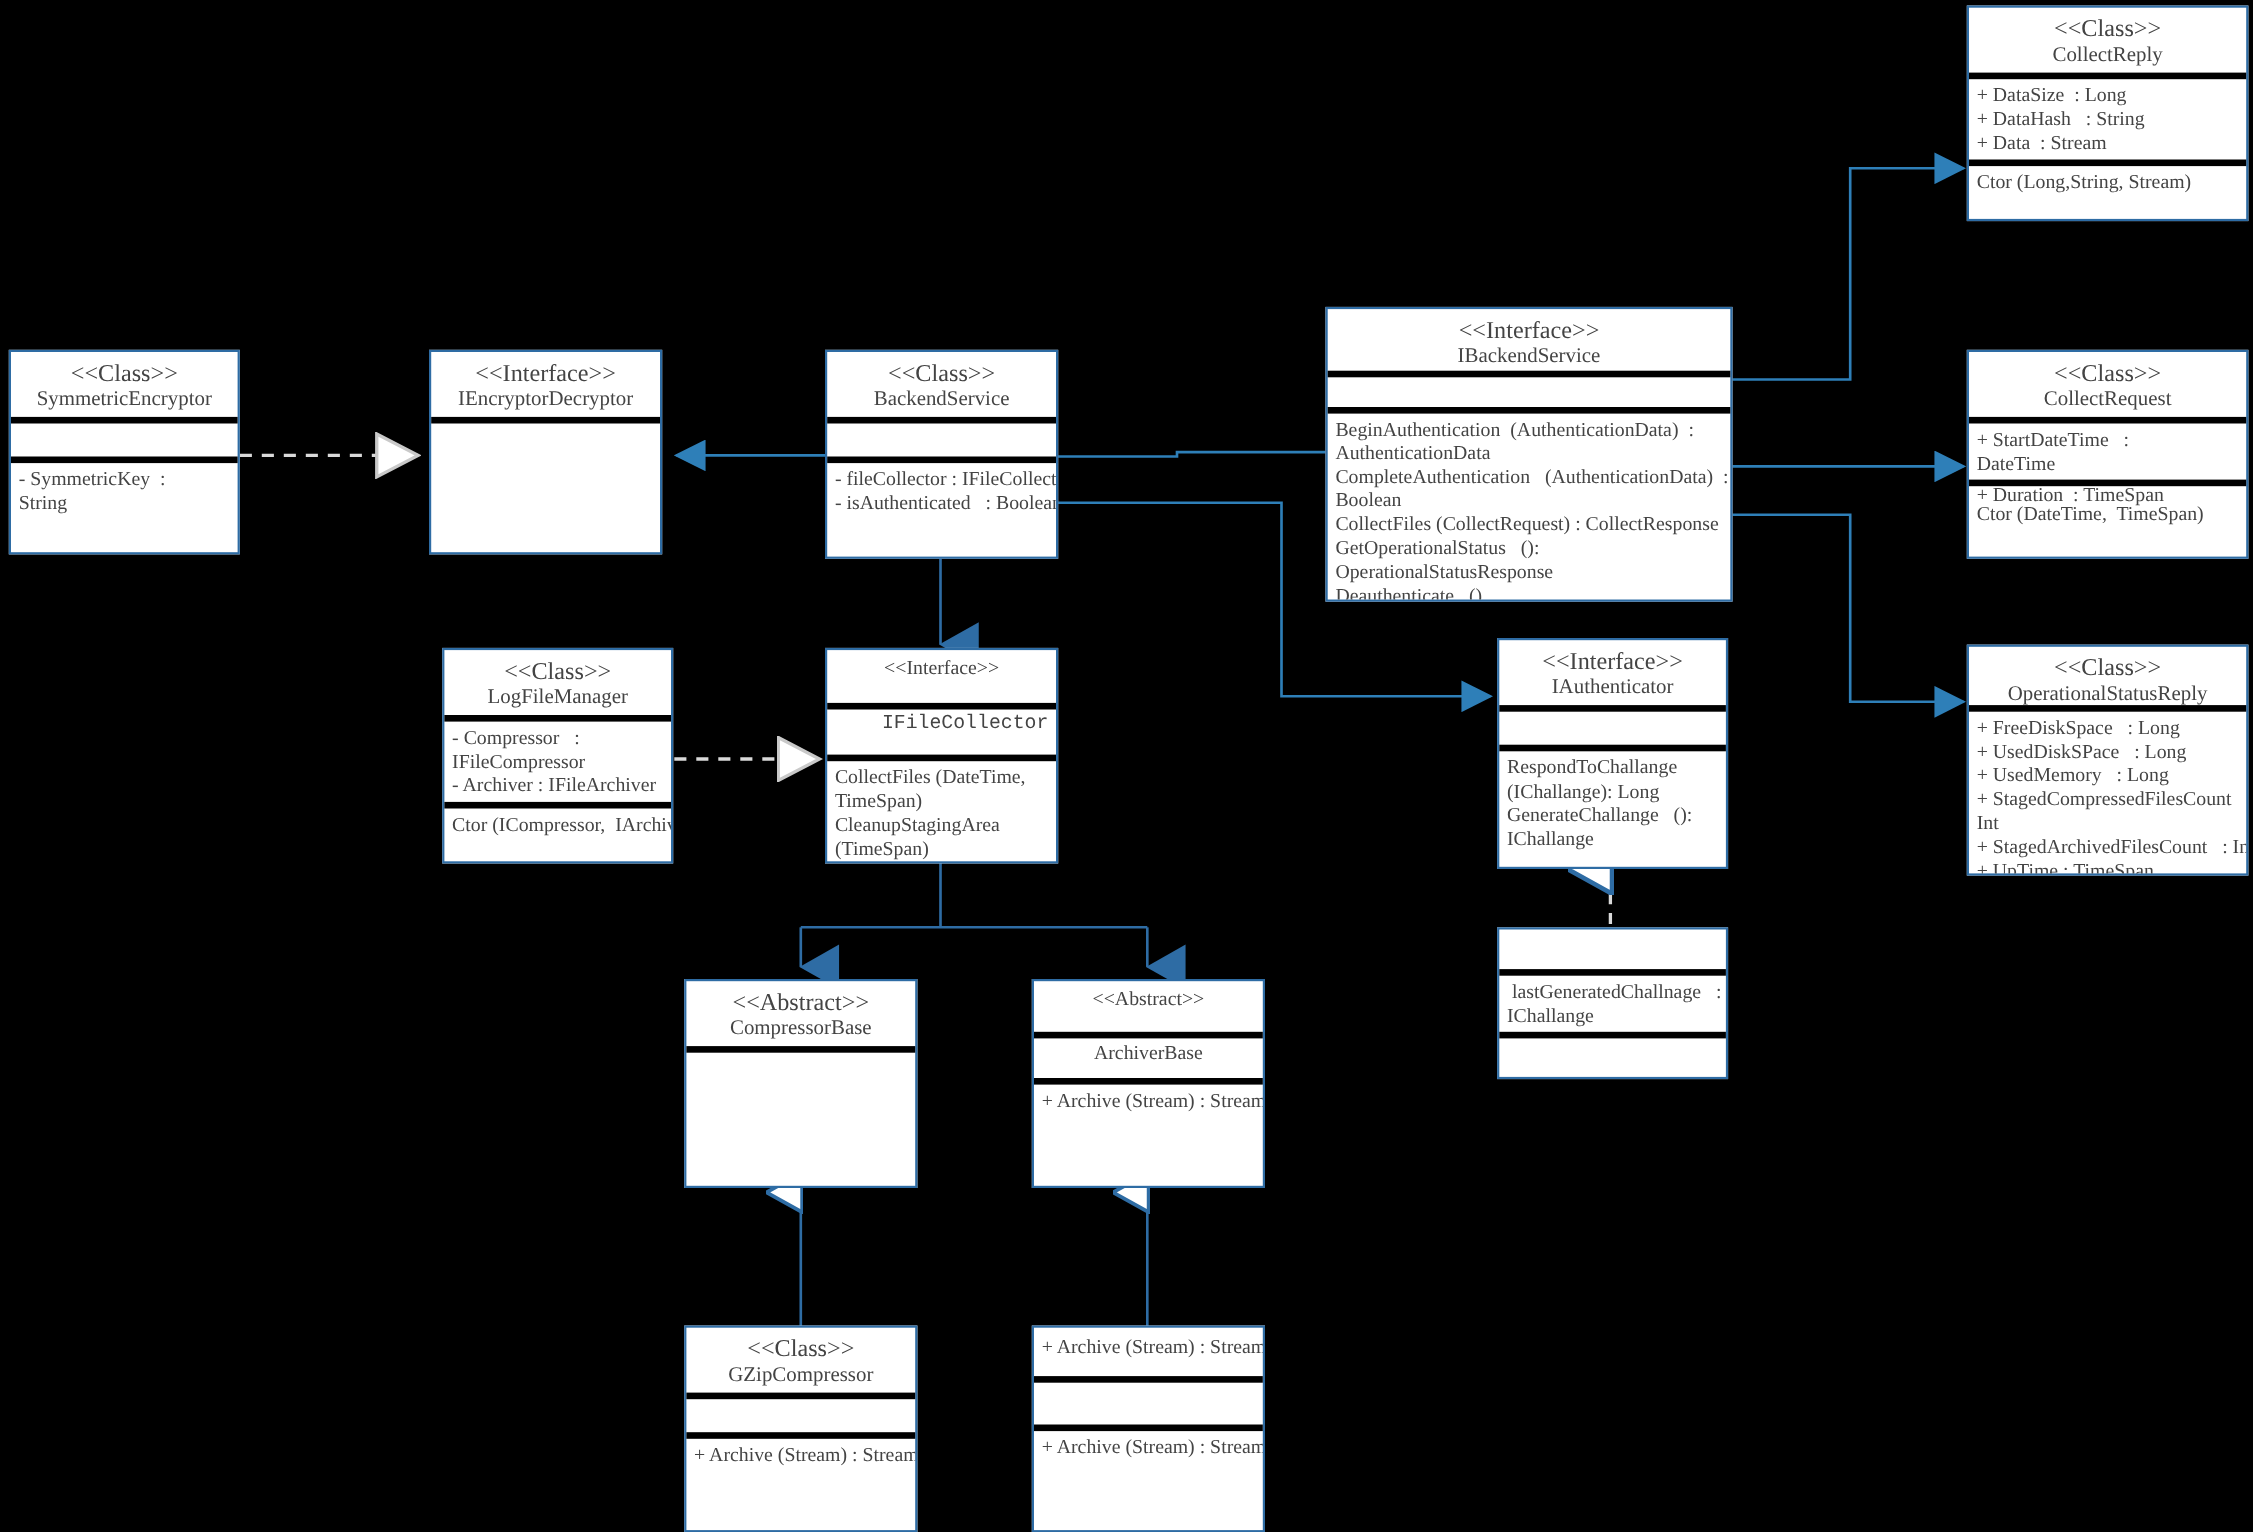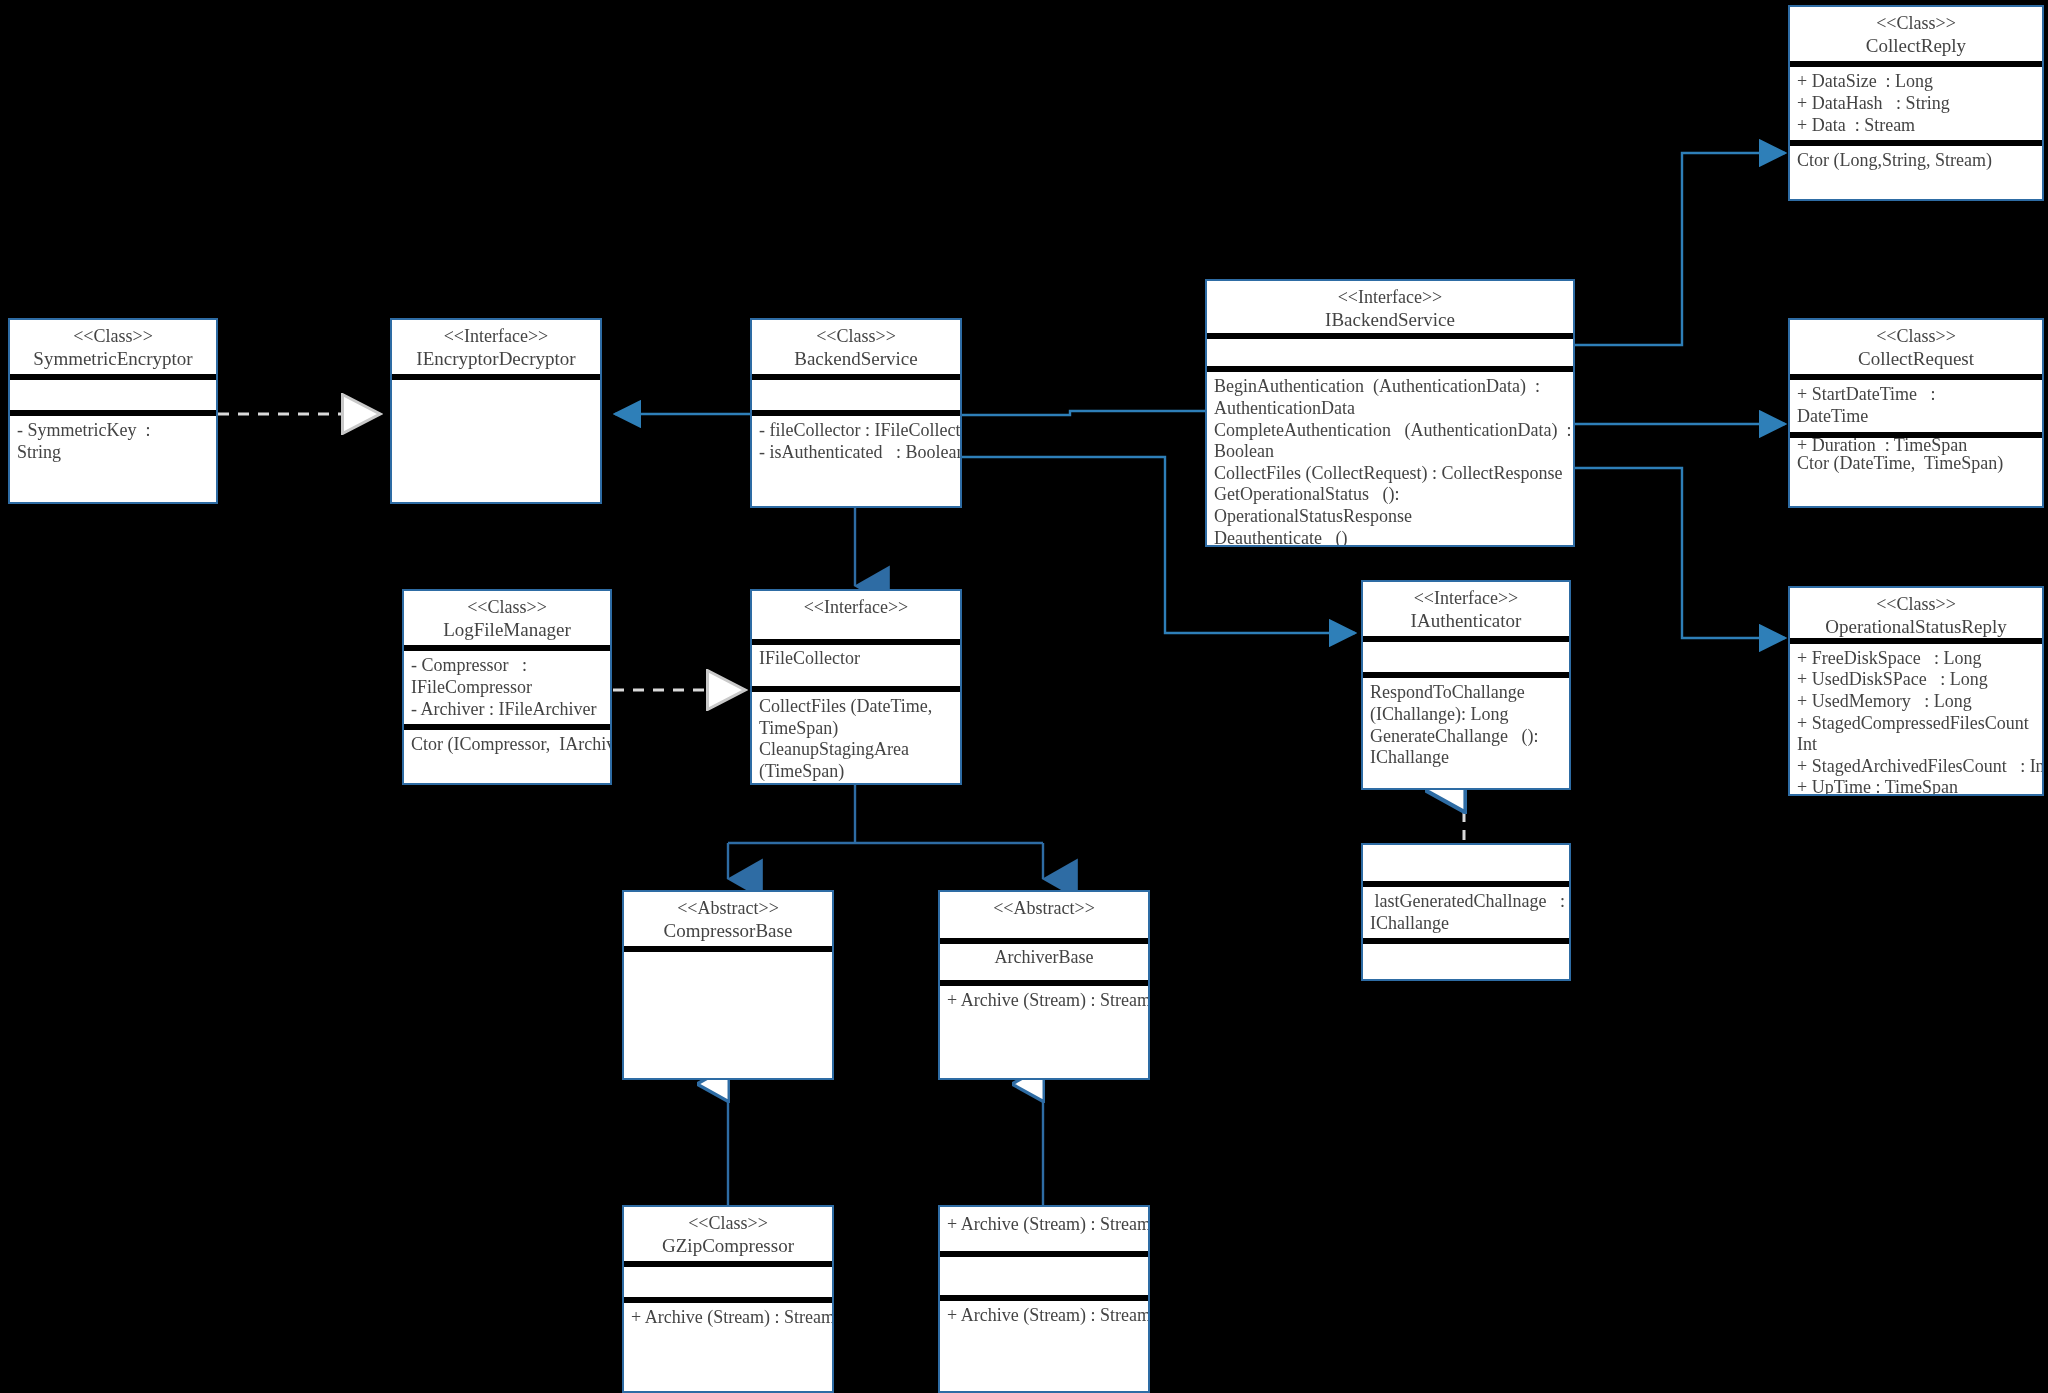--- a/index.html
+++ b/index.html
@@ -21,21 +21,21 @@
   .compartment{
     box-sizing:border-box;
     padding:4px 7px;
     line-height:1.20;
     font-size:18px;
     color:#444;
     overflow:hidden;
   }
   .compartment + .compartment{border-top:6px solid #000000;}
   .c-head{text-align:center;padding-top:6px;padding-bottom:4px;}
-  .c-head .stereo{display:block;font-size:18px;}
+  .c-head .stereo{display:block;font-size:22px;}
   .c-head .cname{display:block;font-size:19px;}
   .c-center{text-align:center;}
   .grow{flex:1 1 auto;}
   .tight{line-height:1.05;}
   .nopad{padding:0;}
   .line{display:block;white-space:pre;}
 </style>
 </head>
 <body>
 
@@ -222,21 +222,21 @@
     <div class="compartment grow">
       <span class="line">Ctor (ICompressor,  IArchiver)</span>
     </div>
   </div>
 
   <div class="uml-box" style="left:750px;top:589px;width:212px;height:196px;">
     <div class="compartment c-center" style="height:50px;padding-top:6px;">
       <span class="line" style="text-align:center;">&lt;&lt;Interface&gt;&gt;</span>
     </div>
     <div class="compartment c-center" style="height:48px;padding-top:3px;">
-      <span class="line" style="text-align:left;">IFileCollector</span>
+      <span class="line" style="text-align:right;font-family:Liberation Mono, monospace;">IFileCollector</span>
     </div>
     <div class="compartment grow">
       <span class="line">CollectFiles (DateTime,</span>
       <span class="line">TimeSpan)</span>
       <span class="line">CleanupStagingArea</span>
       <span class="line">(TimeSpan)</span>
     </div>
   </div>
 
   <div class="uml-box" style="left:622px;top:890px;width:212px;height:190px;">

